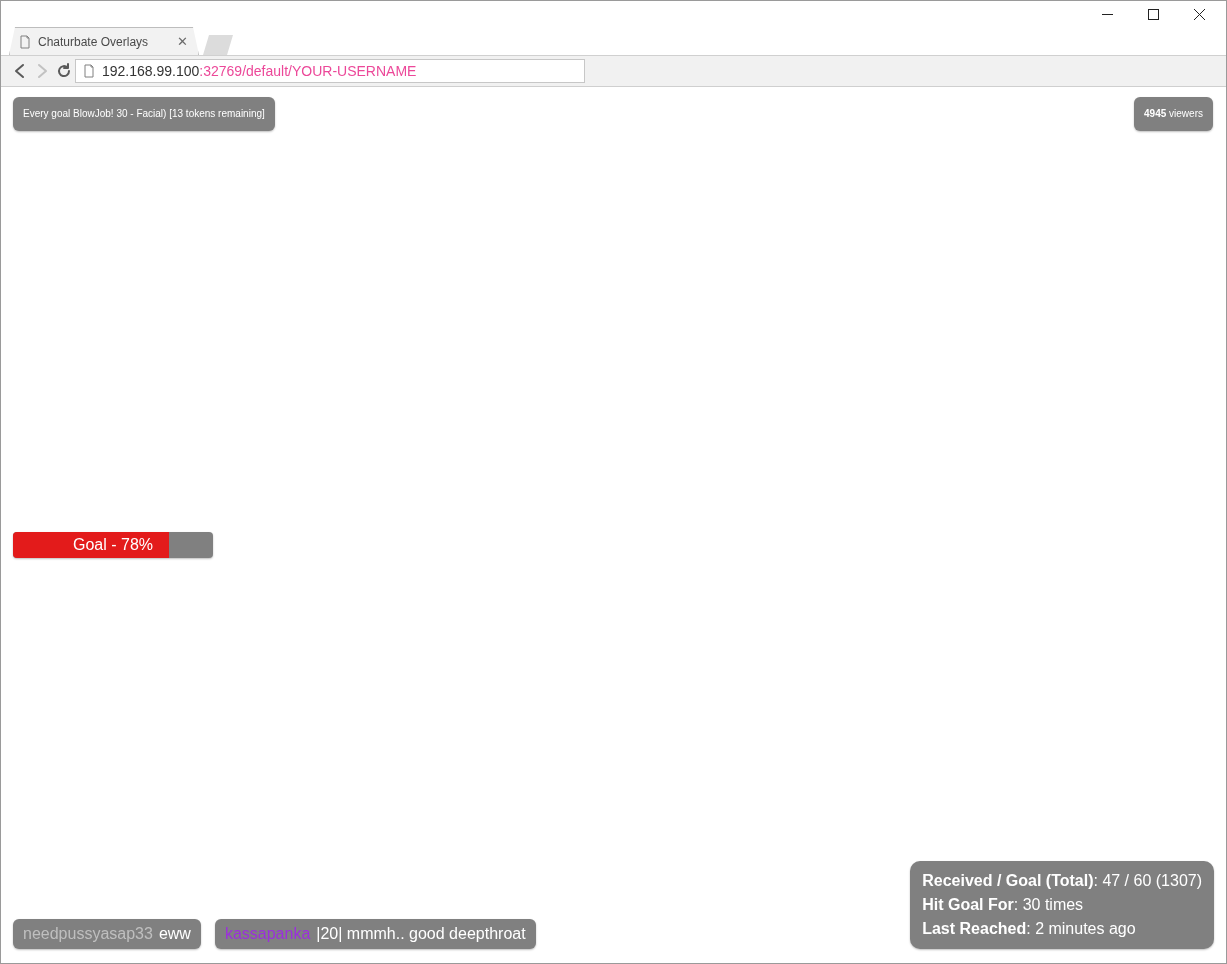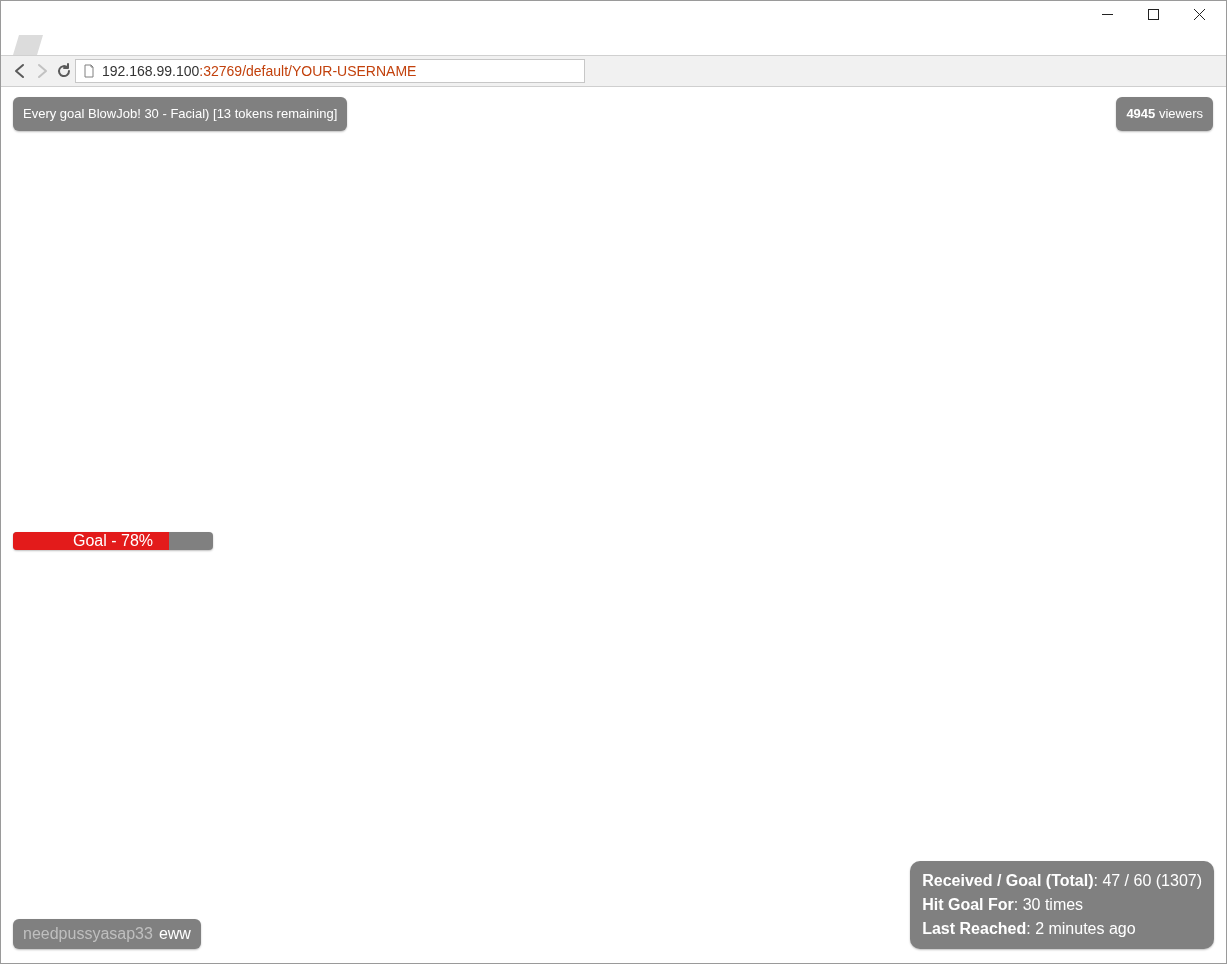--- a/index.html
+++ b/index.html
@@ -109,49 +109,49 @@
       padding: 0 6px;
       font-size: 14px;
       color: #333;
     }
     .url-bar .page-icon {
       width: 14px; height: 14px;
       margin-right: 6px;
       color: #707070;
     }
     .url-host { color: #333; }
-    .url-rest { color: #c2410c; }
+    .url-rest { color: #ec4899; }
     
     .content {
       position: relative;
       width: 100%;
       height: calc(100% - 86px);
       background: #fff;
     }
     .pill {
       position: absolute;
       background: #808080;
       color: #fff;
       border-radius: 6px;
       padding: 6px 10px;
-      font-size: 13px;
+      font-size: 10px;
       line-height: 22px;
       box-shadow: 0 1px 2px rgba(0,0,0,0.25);
       white-space: nowrap;
     }
     .status-top { top: 10px; left: 12px; }
     .viewers { top: 10px; right: 13px; }
     .viewers .count { font-weight: bold; }
     
     .goal-bar {
       position: absolute;
       top: 445px;
       left: 12px;
       width: 200px;
-      height: 18px;
+      height: 26px;
       background: #808080;
       border-radius: 4px;
       overflow: hidden;
       box-shadow: 0 1px 2px rgba(0,0,0,0.25);
     }
     .goal-fill {
       height: 100%;
       background: #e31b1b;
     }
     .goal-text {
@@ -220,20 +220,30 @@
     <div class="win-btn">
       <svg width="11" height="11" viewBox="0 0 11 11">
           <line x1="0" y1="0" x2="11" y2="11" stroke="#222" stroke-width="1"></line>
           <line x1="11" y1="0" x2="0" y2="11" stroke="#222" stroke-width="1"></line>
         </svg>
     </div>
   </div>
 </div>
 
 <div class="tab-strip">
+  <div class="browser-tab">
+    <span class="page-icon">
+      <svg width="14" height="14" viewBox="0 0 14 14">
+          <path d="M3 1 h6 l2 2 v10 h-8 z" fill="none" stroke="#808080" stroke-width="1"></path>
+          <path d="M9 1 v2 h2" fill="none" stroke="#808080" stroke-width="1"></path>
+        </svg>
+    </span>
+    <span>Chaturbate Overlays</span>
+    <span class="tab-close">✕</span>
+  </div>
   <div class="ghost-tab"></div>
 </div>
 
 <div class="toolbar">
   <div class="nav-btn">
     <svg width="18" height="18" viewBox="0 0 18 18">
         <path d="M12 3 L5 9 L12 15" fill="none" stroke="#5a5a5a" stroke-width="2" stroke-linecap="round" stroke-linejoin="round"></path>
       </svg>
   </div>
   <div class="nav-btn disabled">
@@ -269,20 +279,24 @@
   <div class="goal-bar">
     <div class="goal-fill" id="goal-fill" style="width: 78%;"></div>
     <div class="goal-text">Goal - 78%</div>
   </div>
 
   <div class="chat-stack" id="chat-stack">
       <div class="chat-pill">
         <span class="user-gray">needpussyasap33</span>
         <span>eww</span>
       </div>
+      <div class="chat-pill">
+        <span class="user-purple">kassapanka</span>
+        <span>|20| mmmh.. good deepthroat</span>
+      </div>
     </div>
 
   <div class="stats-box">
     <div>
       <span class="label">Received / Goal (Total)</span><span>: 47 / 60 (1307)</span>
     </div>
     <div>
       <span class="label">Hit Goal For</span><span>: 30 times</span>
     </div>
     <div>

